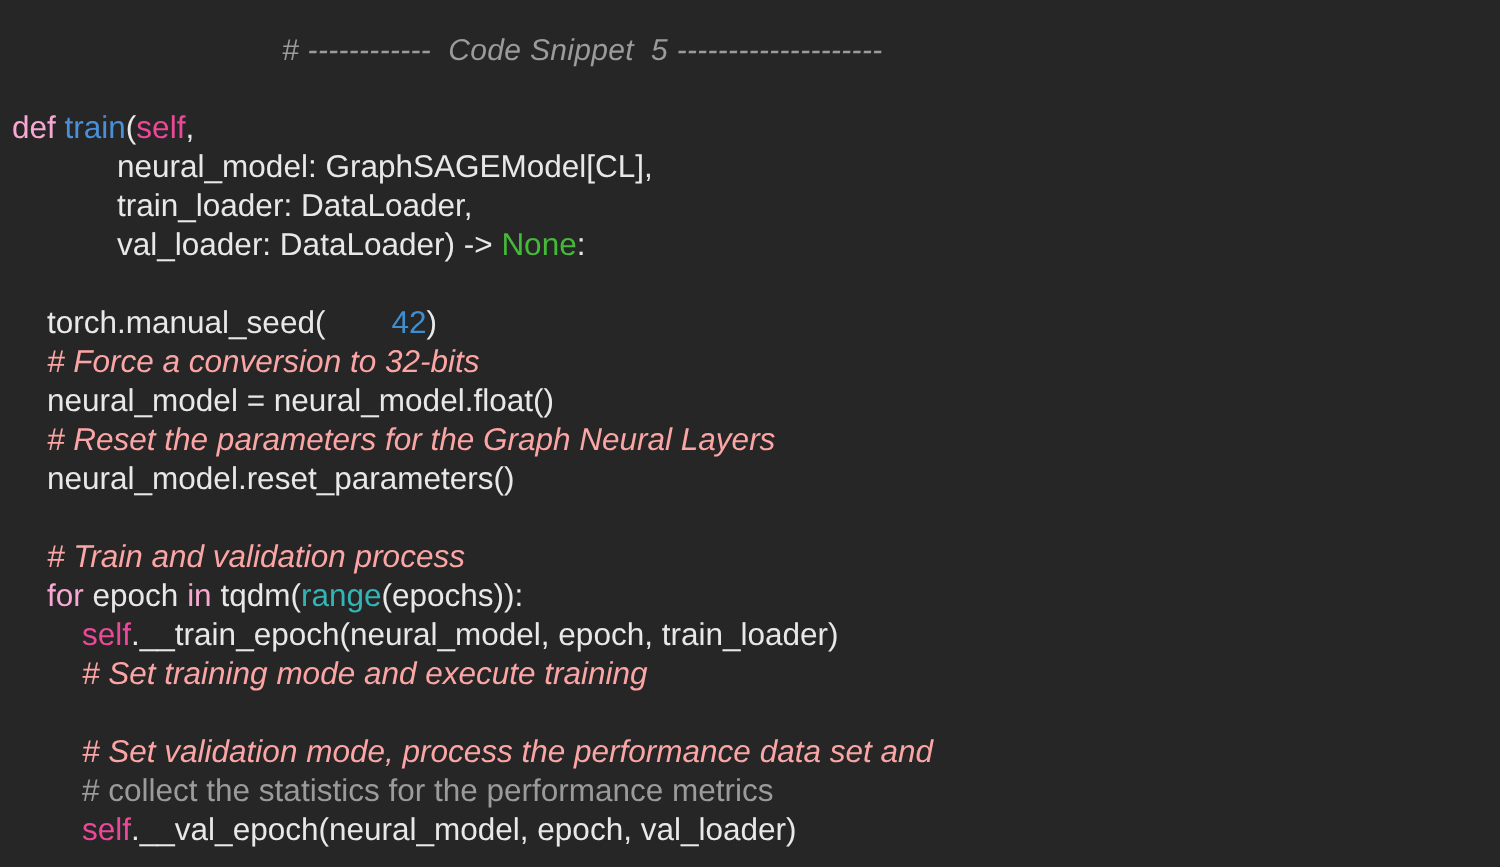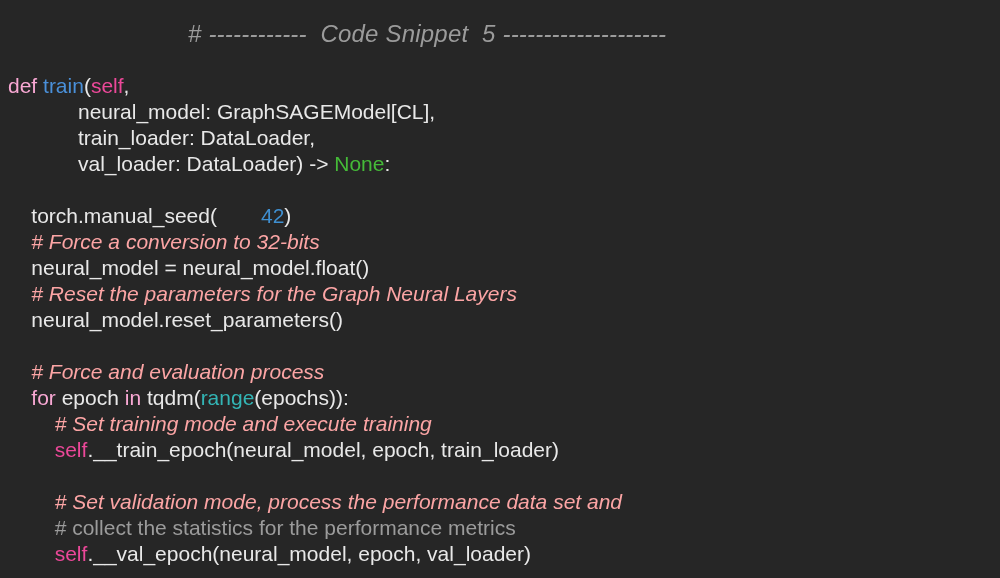--- a/index.html
+++ b/index.html
@@ -14,21 +14,21 @@
     height: 578px;
     background: #262626;
     overflow: hidden;
     font-family: "Liberation Sans", "DejaVu Sans", sans-serif;
     -webkit-font-smoothing: antialiased;
   }
   #snippet-title {
     position: absolute;
     left: 188px;
     top: 21px;
-    font-size: 24px;
+    font-size: 20px;
     line-height: 26px;
     font-style: italic;
     color: #9b9b9b;
     letter-spacing: 0.2px;
     white-space: pre;
   }
   #code-block {
     position: absolute;
     left: 8px;
     top: 73px;
@@ -68,23 +68,23 @@
       <div class="code-line"><span class="tok tok-plain">            neural_model: GraphSAGEModel[CL],</span></div>
       <div class="code-line"><span class="tok tok-plain">            train_loader: DataLoader,</span></div>
       <div class="code-line"><span class="tok tok-plain">            val_loader: DataLoader) -&gt; </span><span class="tok tok-none">None</span><span class="tok tok-plain">:</span></div>
       <div class="code-line blank">&nbsp;</div>
       <div class="code-line"><span class="tok tok-plain">    torch.manual_seed(</span><span class="tok tok-num">42</span><span class="tok tok-plain">)</span></div>
       <div class="code-line"><span class="tok tok-comment">    # Force a conversion to 32-bits</span></div>
       <div class="code-line"><span class="tok tok-plain">    neural_model = neural_model.float()</span></div>
       <div class="code-line"><span class="tok tok-comment">    # Reset the parameters for the Graph Neural Layers</span></div>
       <div class="code-line"><span class="tok tok-plain">    neural_model.reset_parameters()</span></div>
       <div class="code-line blank">&nbsp;</div>
-      <div class="code-line"><span class="tok tok-comment">    # Force and evaluation process</span></div>
+      <div class="code-line"><span class="tok tok-comment">    # Train and validation process</span></div>
       <div class="code-line"><span class="tok tok-plain">    </span><span class="tok tok-kw">for</span><span class="tok tok-plain"> epoch </span><span class="tok tok-kw">in</span><span class="tok tok-plain"> tqdm(</span><span class="tok tok-builtin">range</span><span class="tok tok-plain">(epochs)):</span></div>
+      <div class="code-line"><span class="tok tok-plain">        </span><span class="tok tok-self">self</span><span class="tok tok-plain">.__train_epoch(neural_model, epoch, train_loader)</span></div>
       <div class="code-line"><span class="tok tok-comment">        # Set training mode and execute training</span></div>
-      <div class="code-line"><span class="tok tok-plain">        </span><span class="tok tok-self">self</span><span class="tok tok-plain">.__train_epoch(neural_model, epoch, train_loader)</span></div>
       <div class="code-line blank">&nbsp;</div>
       <div class="code-line"><span class="tok tok-comment">        # Set validation mode, process the performance data set and</span></div>
       <div class="code-line"><span class="tok tok-comment-upright">        # collect the statistics for the performance metrics</span></div>
       <div class="code-line"><span class="tok tok-plain">        </span><span class="tok tok-self">self</span><span class="tok tok-plain">.__val_epoch(neural_model, epoch, val_loader)</span></div>
     </div>
 
 </div>
 
 </body></html>

